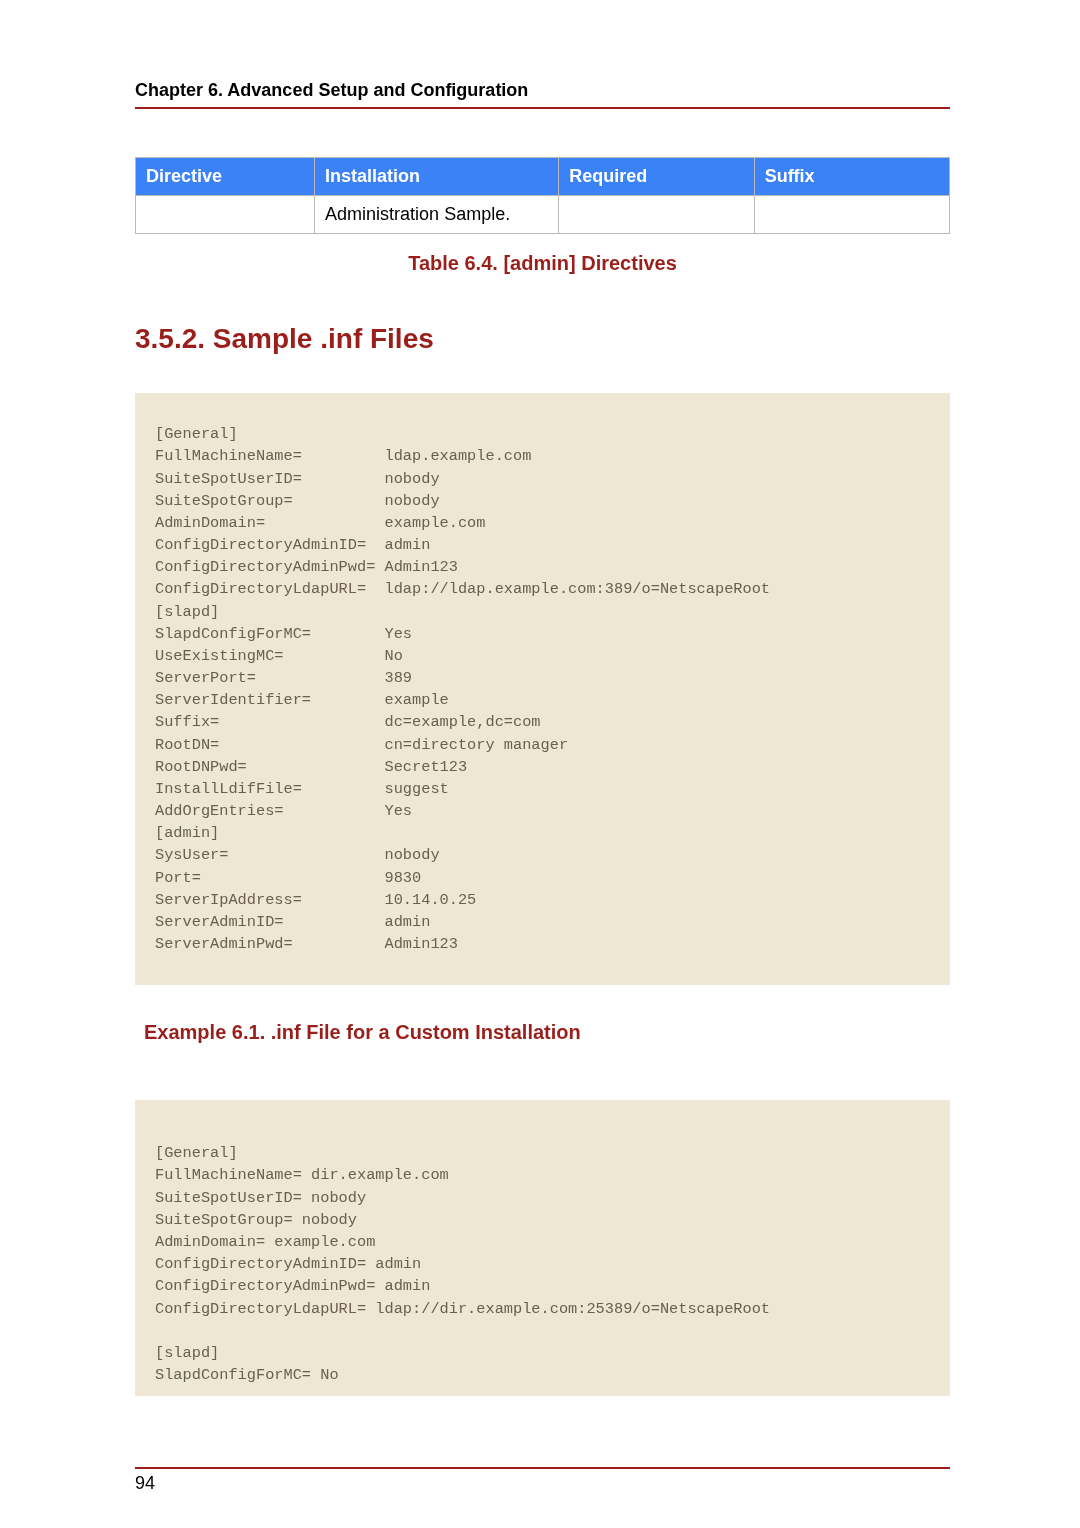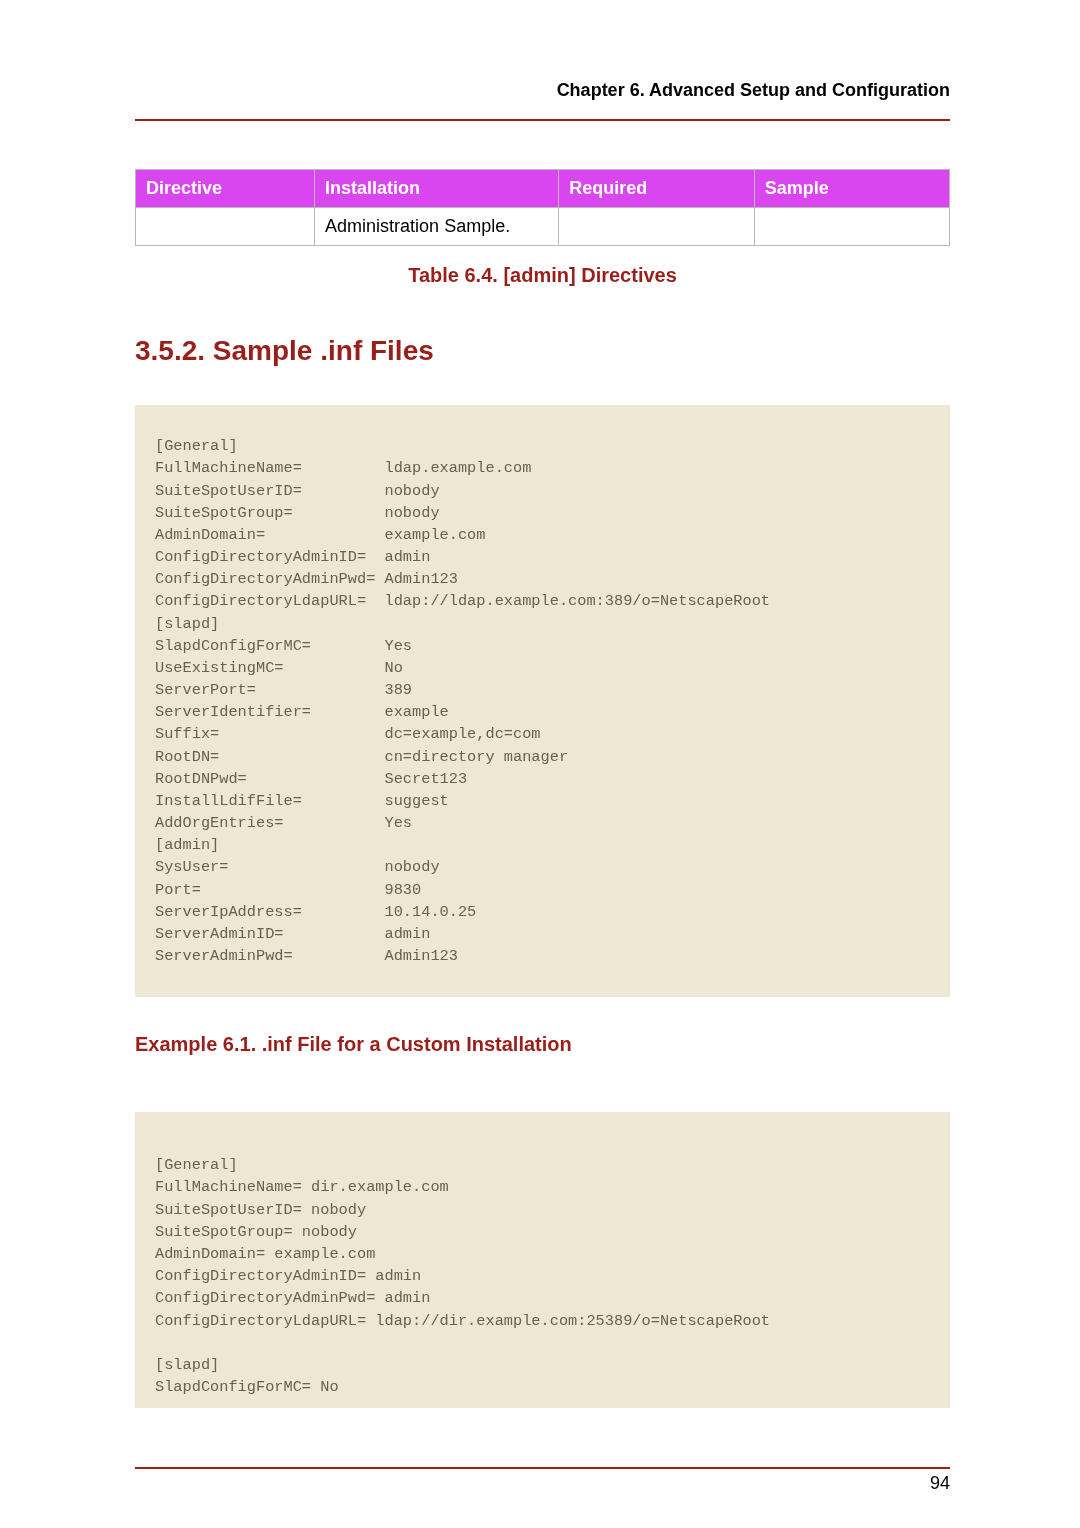--- a/index.html
+++ b/index.html
@@ -8,32 +8,31 @@
     background: #ffffff;
     font-family: "Liberation Sans", "DejaVu Sans", Arial, sans-serif;
     color: #000;
     padding: 80px 130px 30px 135px;
     position: relative;
   }
   .chapter-header {
     font-weight: bold;
     font-size: 18px;
     color: #000;
-    padding-bottom: 18px;
+    padding-bottom: 6px;
     border-bottom: 2px solid #9a1f1a;
     margin-bottom: 48px;
-    text-align: right;
   }
   table.dir-table {
     border-collapse: collapse;
     width: 100%;
     margin-bottom: 18px;
   }
   table.dir-table th {
-    background: #d946ef;
+    background: #3b82f6;
     color: #fff;
     font-weight: bold;
     text-align: left;
     font-size: 18px;
     padding: 8px 10px;
     border: 1px solid #b9b9b9;
   }
   table.dir-table td {
     border: 1px solid #b9b9b9;
     font-size: 18px;
@@ -67,54 +66,54 @@
     line-height: 1.45;
     white-space: pre;
     overflow: hidden;
     margin-bottom: 36px;
   }
   .example-caption {
     color: #9a1f1a;
     font-weight: bold;
     font-size: 20px;
     margin-bottom: 56px;
+    margin-left: 9px;
   }
   .code-block2 {
     background: #ede7d4;
     padding: 42px 20px 10px 20px;
     font-family: "Liberation Mono", "DejaVu Sans Mono", Consolas, monospace;
     font-size: 15.3px;
     color: #6b6050;
     line-height: 1.45;
     white-space: pre;
     overflow: hidden;
   }
   .footer {
     position: absolute;
     left: 135px;
     right: 130px;
     bottom: 34px;
     border-top: 2px solid #9a1f1a;
     padding-top: 4px;
     font-size: 18px;
-    text-align: right;
   }
 </style>
 </head>
 <body>
 
 <div class="chapter-header">Chapter 6. Advanced Setup and Configuration</div>
 
 <table class="dir-table">
   <thead>
     <tr>
       <th class="col-dir">Directive</th>
       <th class="col-desc">Installation</th>
       <th class="col-req">Required</th>
-      <th class="col-ex">Sample</th>
+      <th class="col-ex">Suffix</th>
     </tr>
   </thead>
   <tbody>
     <tr>
       <td></td>
       <td>Administration Sample.</td>
       <td></td>
       <td></td>
     </tr>
   </tbody>

